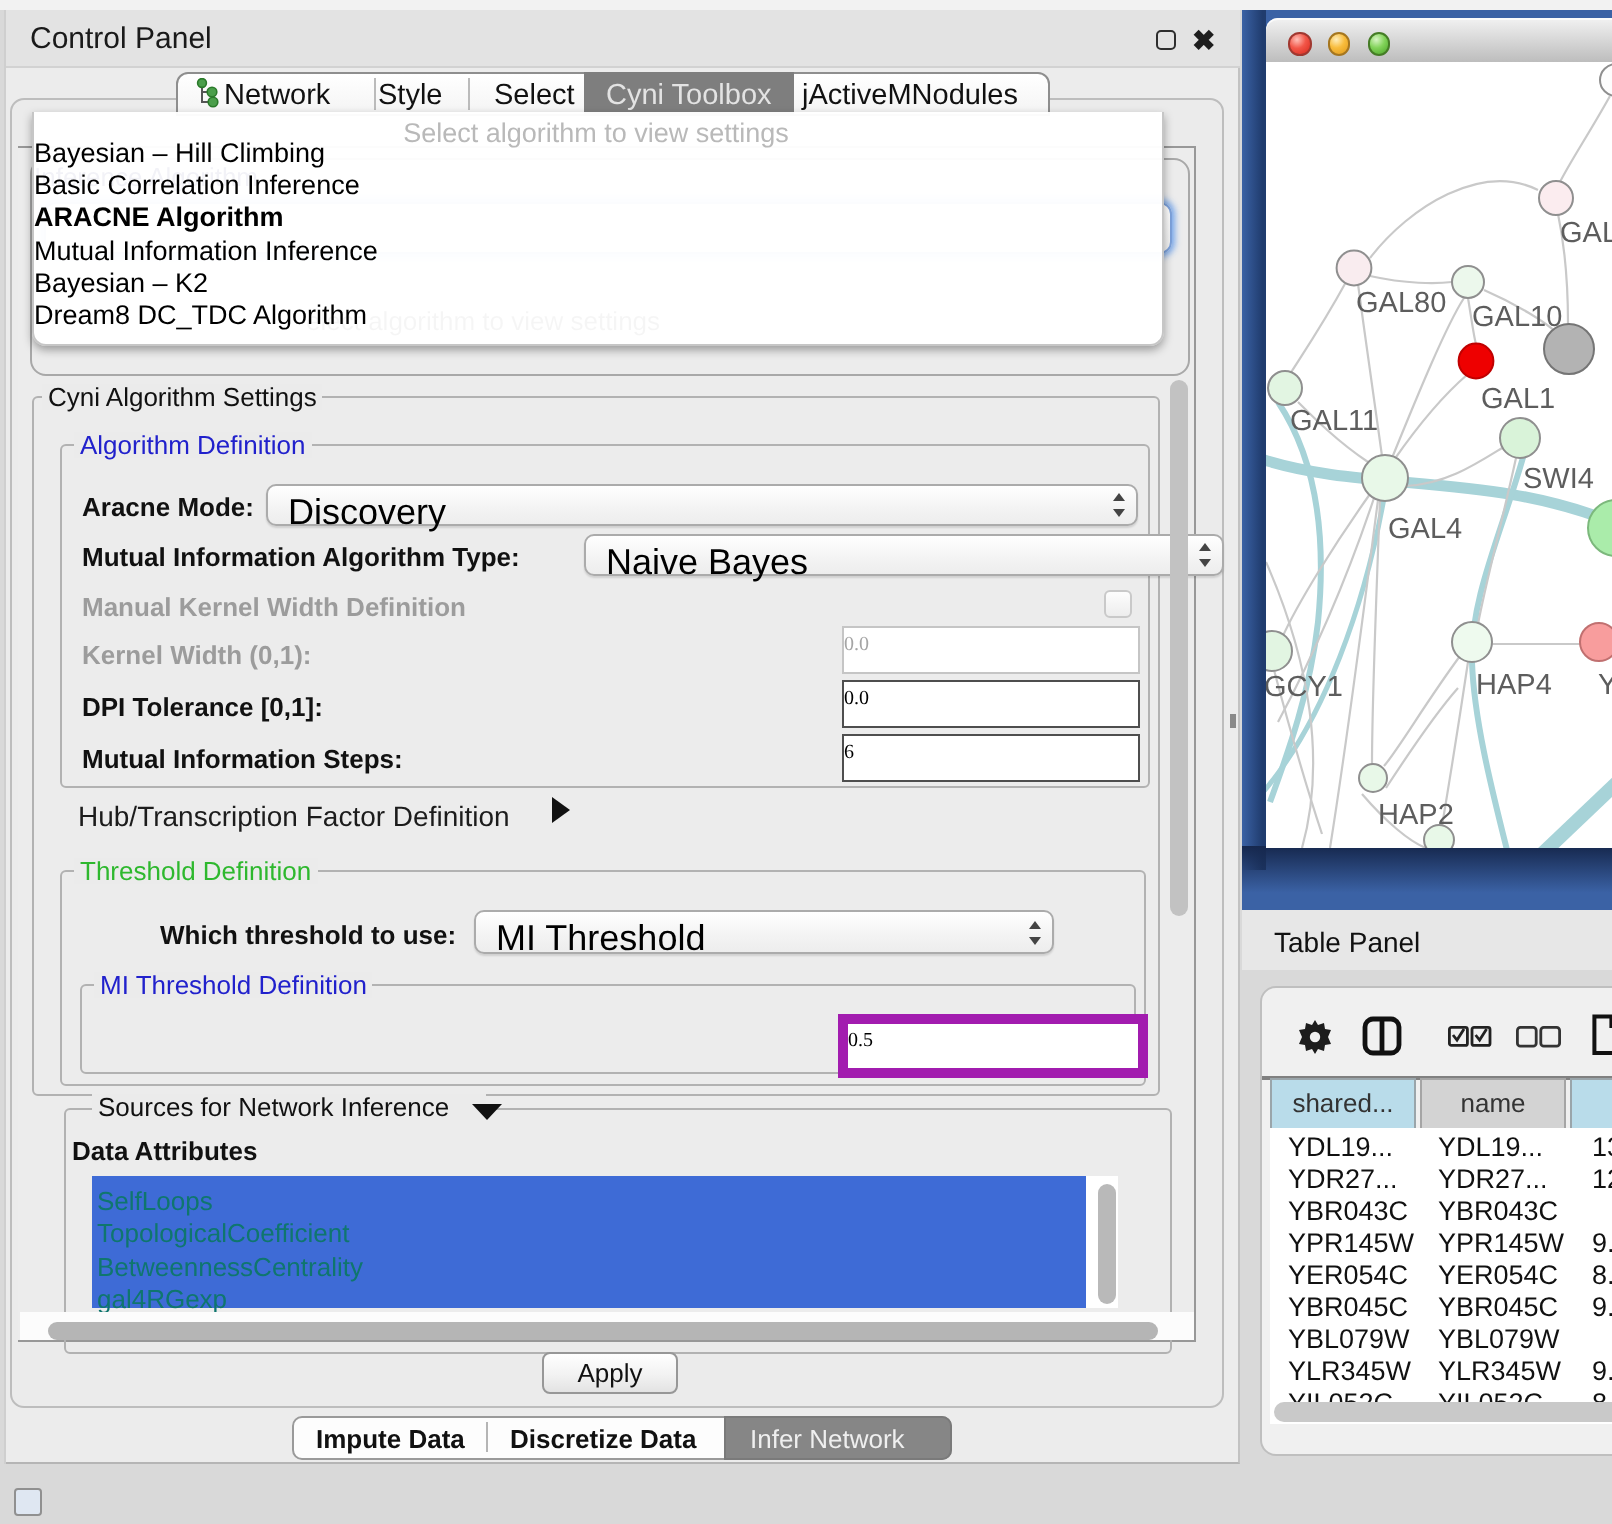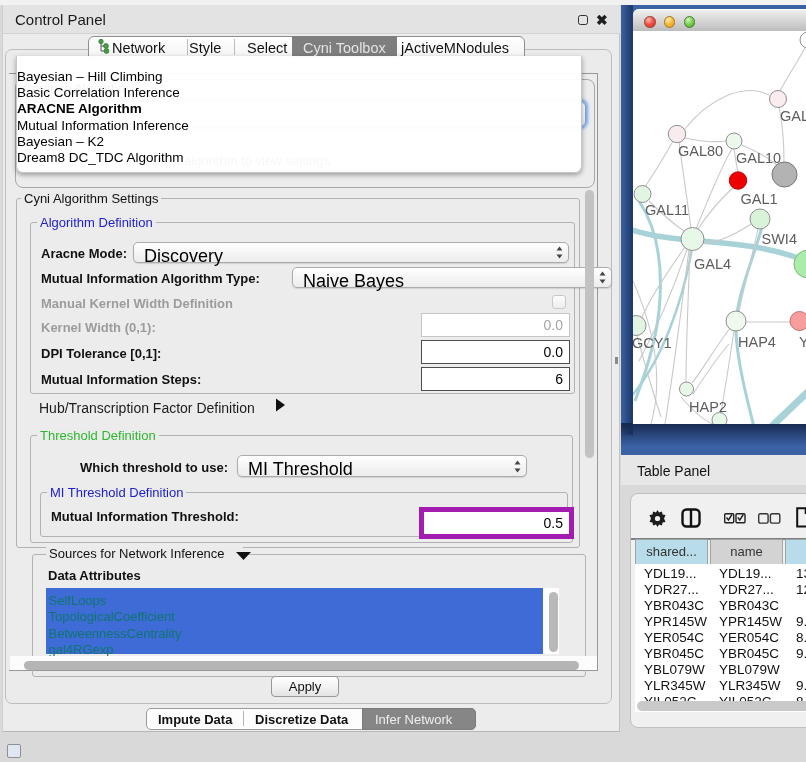--- a/index.html
+++ b/index.html
@@ -6,21 +6,21 @@
   body{width:806px;height:762px;position:relative;overflow:hidden;
        font-family:"Liberation Sans",sans-serif;font-size:13px;color:#111;
        background:#d9d9d9;}
   .ab{position:absolute;}
   .b{font-weight:bold;}
   .combo{position:absolute;border:1px solid #ababab;border-radius:5px;
      background:linear-gradient(#ffffff,#f3f3f3 60%,#ededed);
      box-shadow:0 1px 1px rgba(0,0,0,0.12);}
   .combo .ct{position:absolute;left:10px;top:3px;font-size:18px;color:#000;}
   .carr{position:absolute;right:4px;top:3px;width:9px;}
-  .tf{position:absolute;background:#fff;text-align:right;font-size:14px;padding:3px 6px 0 0;}
+  .tf{position:absolute;background:#fff;text-align:left;font-size:10px;padding:3px 6px 0 0;font-family:Liberation Serif, serif;}
   .gb{position:absolute;border:1px solid #b2b2b2;border-radius:3px;}
   .gl{position:absolute;background:#ebebeb;padding:0 3px;font-size:13px;line-height:13px;}
 </style>
 </head>
 <body>
 
 <div class="ab" style="left:0;top:0;width:806px;height:5px;background:#f2f2f2;"></div>
 
 <div class="ab" style="left:3px;top:5px;width:616px;height:726px;background:#ececec;
      border-right:1px solid #c2c2c2;border-bottom:1px solid #b5b5b5;box-shadow:-1px 0 0 #cfcfcf;">
@@ -36,20 +36,21 @@
   <div class="ab" style="left:6px;top:68px;width:588px;height:596px;background:#ececec;
        border:1px solid #989898;border-left:none;"></div>
 
   <div class="gb" style="left:12px;top:74px;width:578px;height:107px;border-radius:8px;border-color:#a8a8a8;"></div>
   <div class="ab" style="left:19px;top:96px;width:562px;height:24px;border:1px solid #7da2dc;border-radius:6px;
        background:linear-gradient(#ffffff,#f0f0f0);box-shadow:0 0 3px 1.5px rgba(90,150,235,0.8);"></div>
 
   <div class="ab" style="z-index:3;left:13px;top:50.5px;width:564px;height:116.5px;background:rgba(255,255,255,0.97);
        border:1px solid #c6c6c6;border-top:none;border-radius:0 0 7px 7px;
        box-shadow:0 2px 5px rgba(0,0,0,0.35);"></div>
+  <div class="ab" style="z-index:4;left:13px;top:54px;width:564px;text-align:center;color:#b9b9b9;font-size:13.5px;">Select algorithm to view settings</div>
   <div class="ab" style="z-index:4;left:14px;top:76px;color:rgba(40,40,120,0.06);font-size:13px;">Inference Algorithm</div>
   <div class="ab" style="z-index:4;left:150px;top:148px;color:rgba(0,0,0,0.04);font-size:13px;">elect algorithm to view settings</div>
   <div class="ab" style="z-index:4;left:14px;top:64px;font-size:13.5px;line-height:16.2px;color:#000;">
     Bayesian – Hill Climbing<br>
     Basic Correlation Inference<br>
     <span class="b">ARACNE Algorithm</span><br>
     Mutual Information Inference<br>
     Bayesian – K2<br>
     Dream8 DC_TDC Algorithm
   </div>
@@ -100,30 +101,29 @@
   <div class="ab b" style="left:77px;top:455px;">Which threshold to use:</div>
   <div class="combo" style="left:234px;top:450px;width:288px;height:20px;">
       <span class="ct">MI Threshold</span>
     <svg class="carr" style="top:3px" width="9" height="15" viewBox="0 0 9 15">
         <path d="M1.5 5.5 L4.5 1.5 L7.5 5.5 Z M1.5 9.5 L4.5 13.5 L7.5 9.5 Z" fill="#444"></path>
       </svg>
   </div>
 
   <div class="gb" style="left:37px;top:487px;width:526px;height:43px;"></div>
   <div class="gl" style="left:44px;top:481px;color:#2121cc;">MI Threshold Definition</div>
-  <div class="ab b" style="left:48px;top:504px;">Mutual Information Threshold:</div>
   <div class="tf" style="left:416px;top:502px;width:139px;height:19px;border:5px solid #a21caf;color:#000;">0.5</div>
 
   <div class="gb" style="left:29px;top:549px;width:552px;height:121px;border-radius:3px;"></div>
   <div class="gl" style="left:43px;top:542px;padding:0 18px 0 3px;">Sources for Network Inference</div>
   <svg class="ab" style="left:232px;top:546px;" width="17px" height="10px" viewBox="0 0 17 10">
       <path d="M1 1 L16 1 L8.5 9 Z" fill="#111"></path>
     </svg>
 
-  <div class="ab b" style="left:33px;top:563px;margin-left:12px;">Data Attributes</div>
+  <div class="ab b" style="left:33px;top:563px;">Data Attributes</div>
 
   <div class="ab" style="left:43px;top:583px;width:513px;height:66px;background:#ffffff;"></div>
   <div class="ab" style="left:43px;top:583px;width:497px;height:66px;background:#3e6bd6;"></div>
   <div class="ab" style="left:45.5px;top:587.5px;color:#0f766e;font-size:13px;line-height:16.6px;">SelfLoops<br>TopologicalCoefficient<br>BetweennessCentrality<br>gal4RGexp</div>
   <div class="ab" style="left:546px;top:587px;width:9px;height:60px;background:#b9b9b9;border-radius:5px;"></div>
 
   <div class="ab" style="left:7px;top:651px;width:587px;height:14px;background:#fcfcfc;"></div>
   <div class="ab" style="left:21px;top:656px;width:555px;height:9px;background:#b5b5b5;border-radius:4.5px;"></div>
 
   <div class="ab" style="left:582px;top:185px;width:9px;height:268px;background:#c2c2c2;border-radius:5px;"></div>

